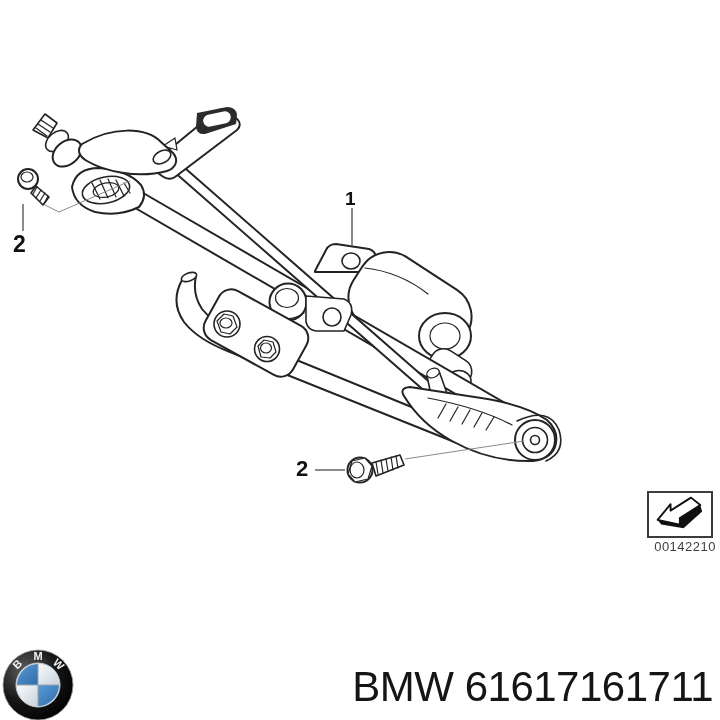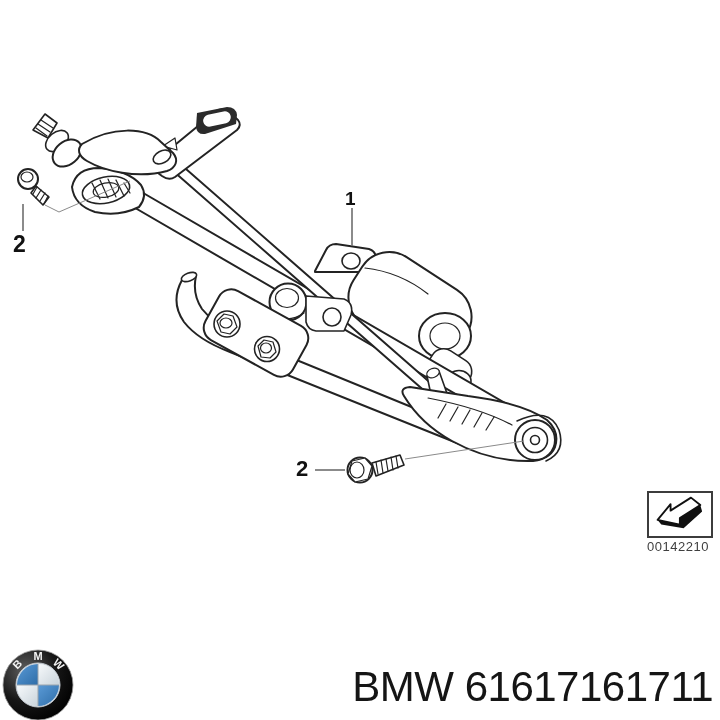--- a/index.html
+++ b/index.html
@@ -21,21 +21,21 @@
     font-family:"Liberation Sans","DejaVu Sans",sans-serif;
   }
   #callout-1{left:345px;top:189px;font-size:19px;}
   #callout-2-top{left:13px;top:233px;font-size:23px;}
   #callout-2-bottom{left:296px;top:458px;font-size:22px;}
   #ref-box{
     position:absolute;left:647px;top:491px;width:62px;height:43px;
     border:2px solid #3c3c3c;background:#fff;
   }
   #ref-number{
-    position:absolute;left:640px;top:539px;width:76px;text-align:center;
+    position:absolute;left:640px;top:539px;width:76px;text-align:right;
     font-size:13px;letter-spacing:.5px;color:#3f3f3f;
   }
   #part-number-text{
     position:absolute;left:340px;top:663px;width:373px;text-align:right;
     font-size:42px;color:#151515;letter-spacing:-0.5px;white-space:nowrap;
   }
   #bmw-logo{position:absolute;left:2px;top:649px;width:72px;height:72px;}
   .logo-letter{fill:#f3f3f3;font-size:11px;font-weight:bold;
     font-family:"Liberation Sans","DejaVu Sans",sans-serif;}
 </style>

